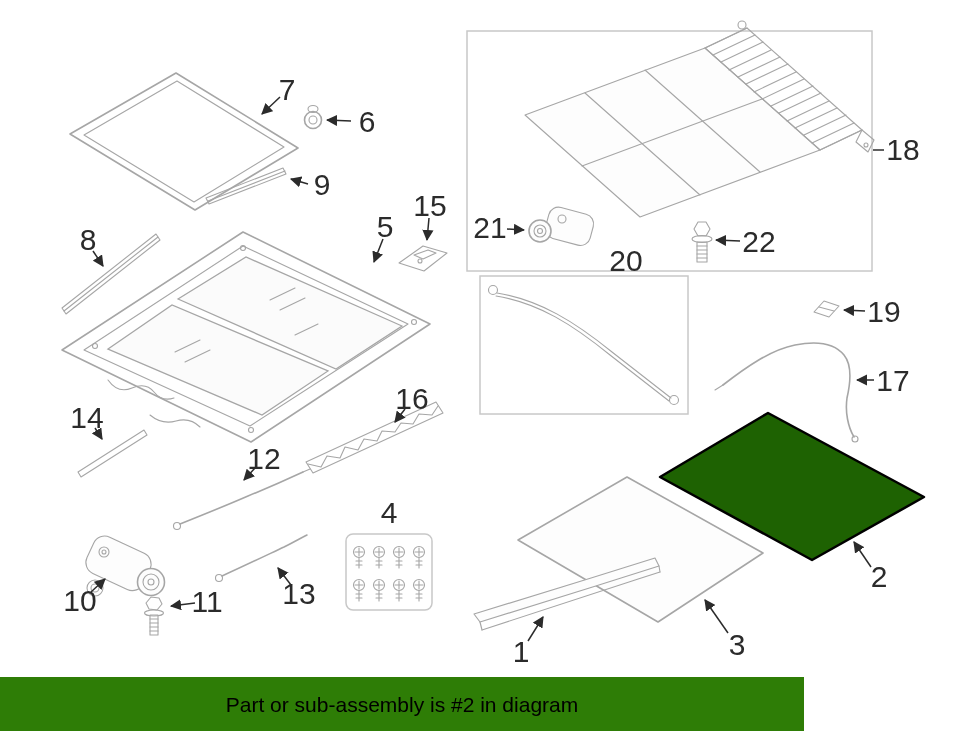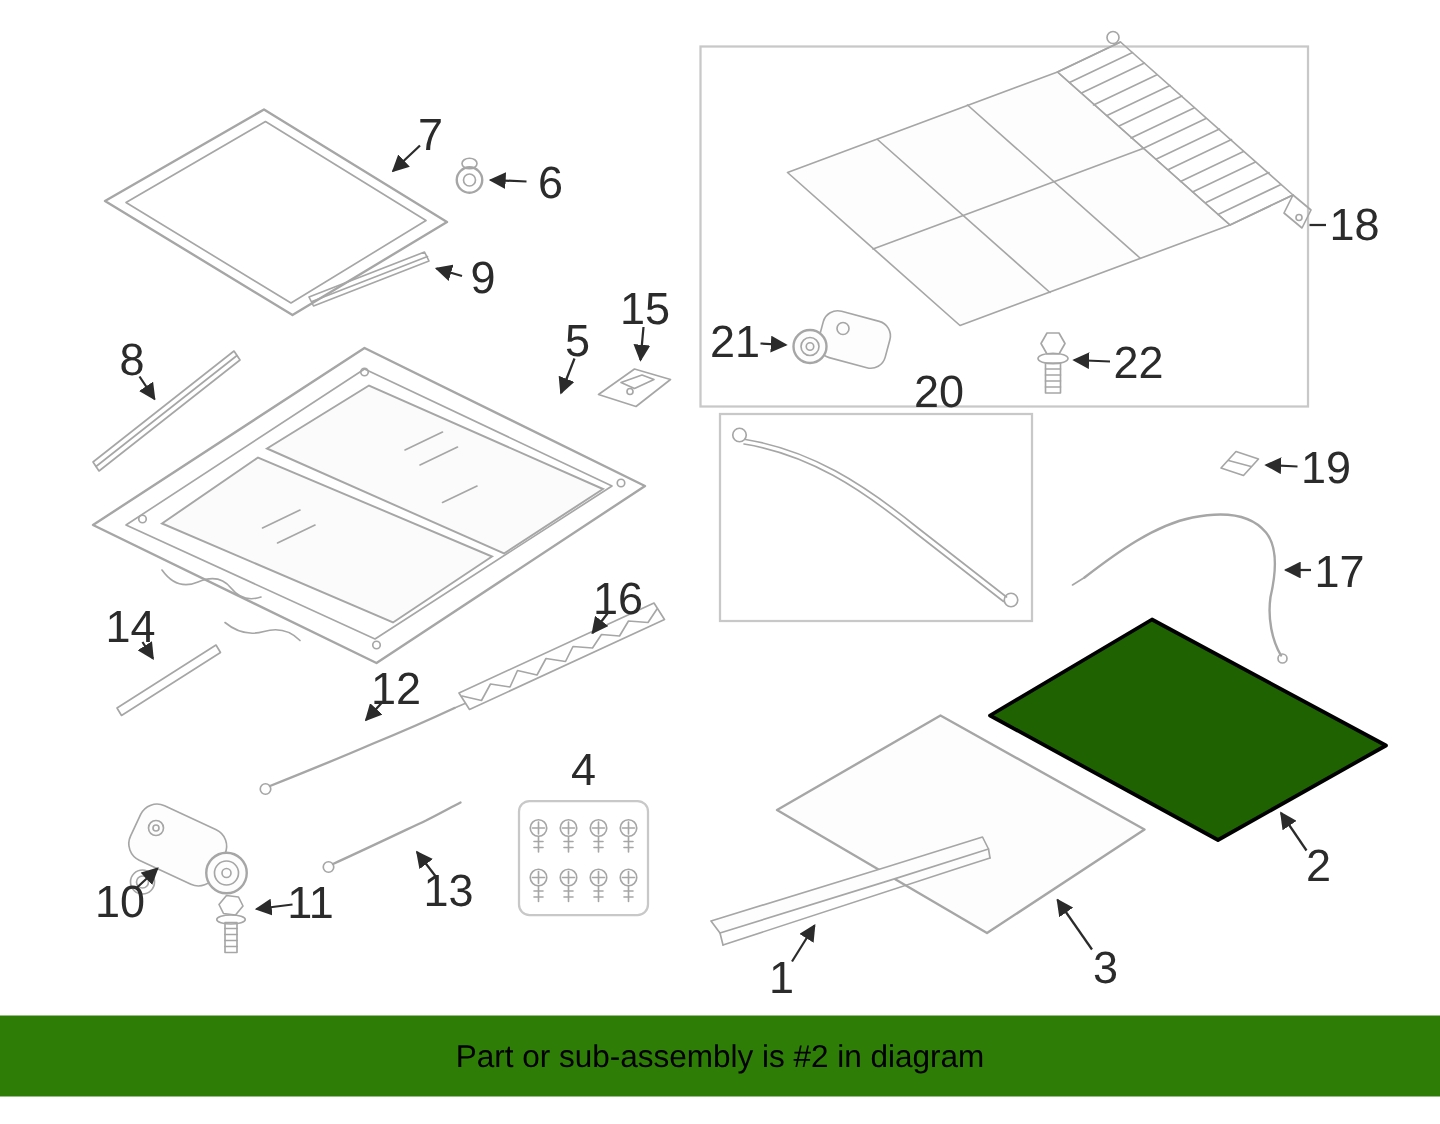--- a/index.html
+++ b/index.html
@@ -6,21 +6,21 @@
   #page{position:relative;width:960px;height:749px;background:#ffffff;overflow:hidden;
         font-family:"Liberation Sans",sans-serif;}
   #diagram{position:absolute;left:0;top:0;}
   .ln{stroke:#a6a6a6;fill:none;stroke-width:1.6;stroke-linejoin:round;stroke-linecap:round;}
   .lnthin{stroke:#a6a6a6;fill:none;stroke-width:1.1;stroke-linejoin:round;stroke-linecap:round;}
   .fillwhite{fill:#fdfdfd;}
   .glass{fill:#fbfbfb;stroke:#a6a6a6;stroke-width:1.3;}
   .box{stroke:#c8c8c8;fill:none;stroke-width:1.5;}
   .lbl{font:30px "Liberation Sans",sans-serif;fill:#2b2b2b;text-anchor:middle;}
   .ldr{stroke:#2b2b2b;stroke-width:1.5;fill:none;}
-  #banner{position:absolute;left:0;top:677px;width:960px;height:54px;
+  #banner{position:absolute;left:0;top:677px;width:804px;height:54px;
           display:flex;flex-direction:column;justify-content:center;align-items:center;}
   #banner div{font-size:21px;line-height:25px;color:#000;}
 </style>
 </head>
 <body>
 
 <div id="page">
 <svg id="diagram" width="960" height="678" viewBox="0 0 960 678">
   <defs>
     <marker id="arrow" viewBox="0 0 10 10" refX="9" refY="5" markerWidth="7.5" markerHeight="7.5" orient="auto-start-reverse">

